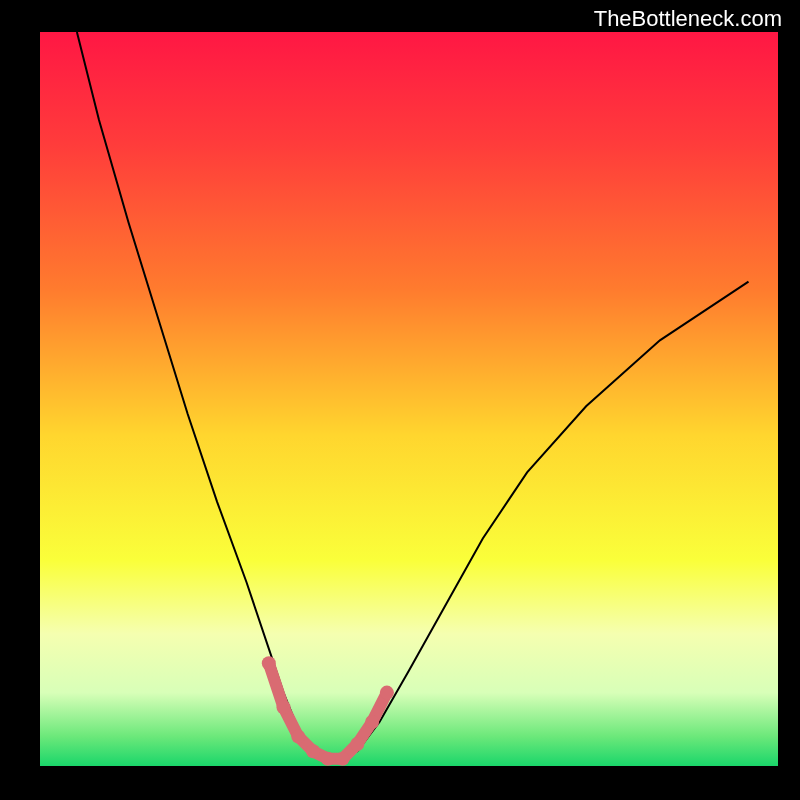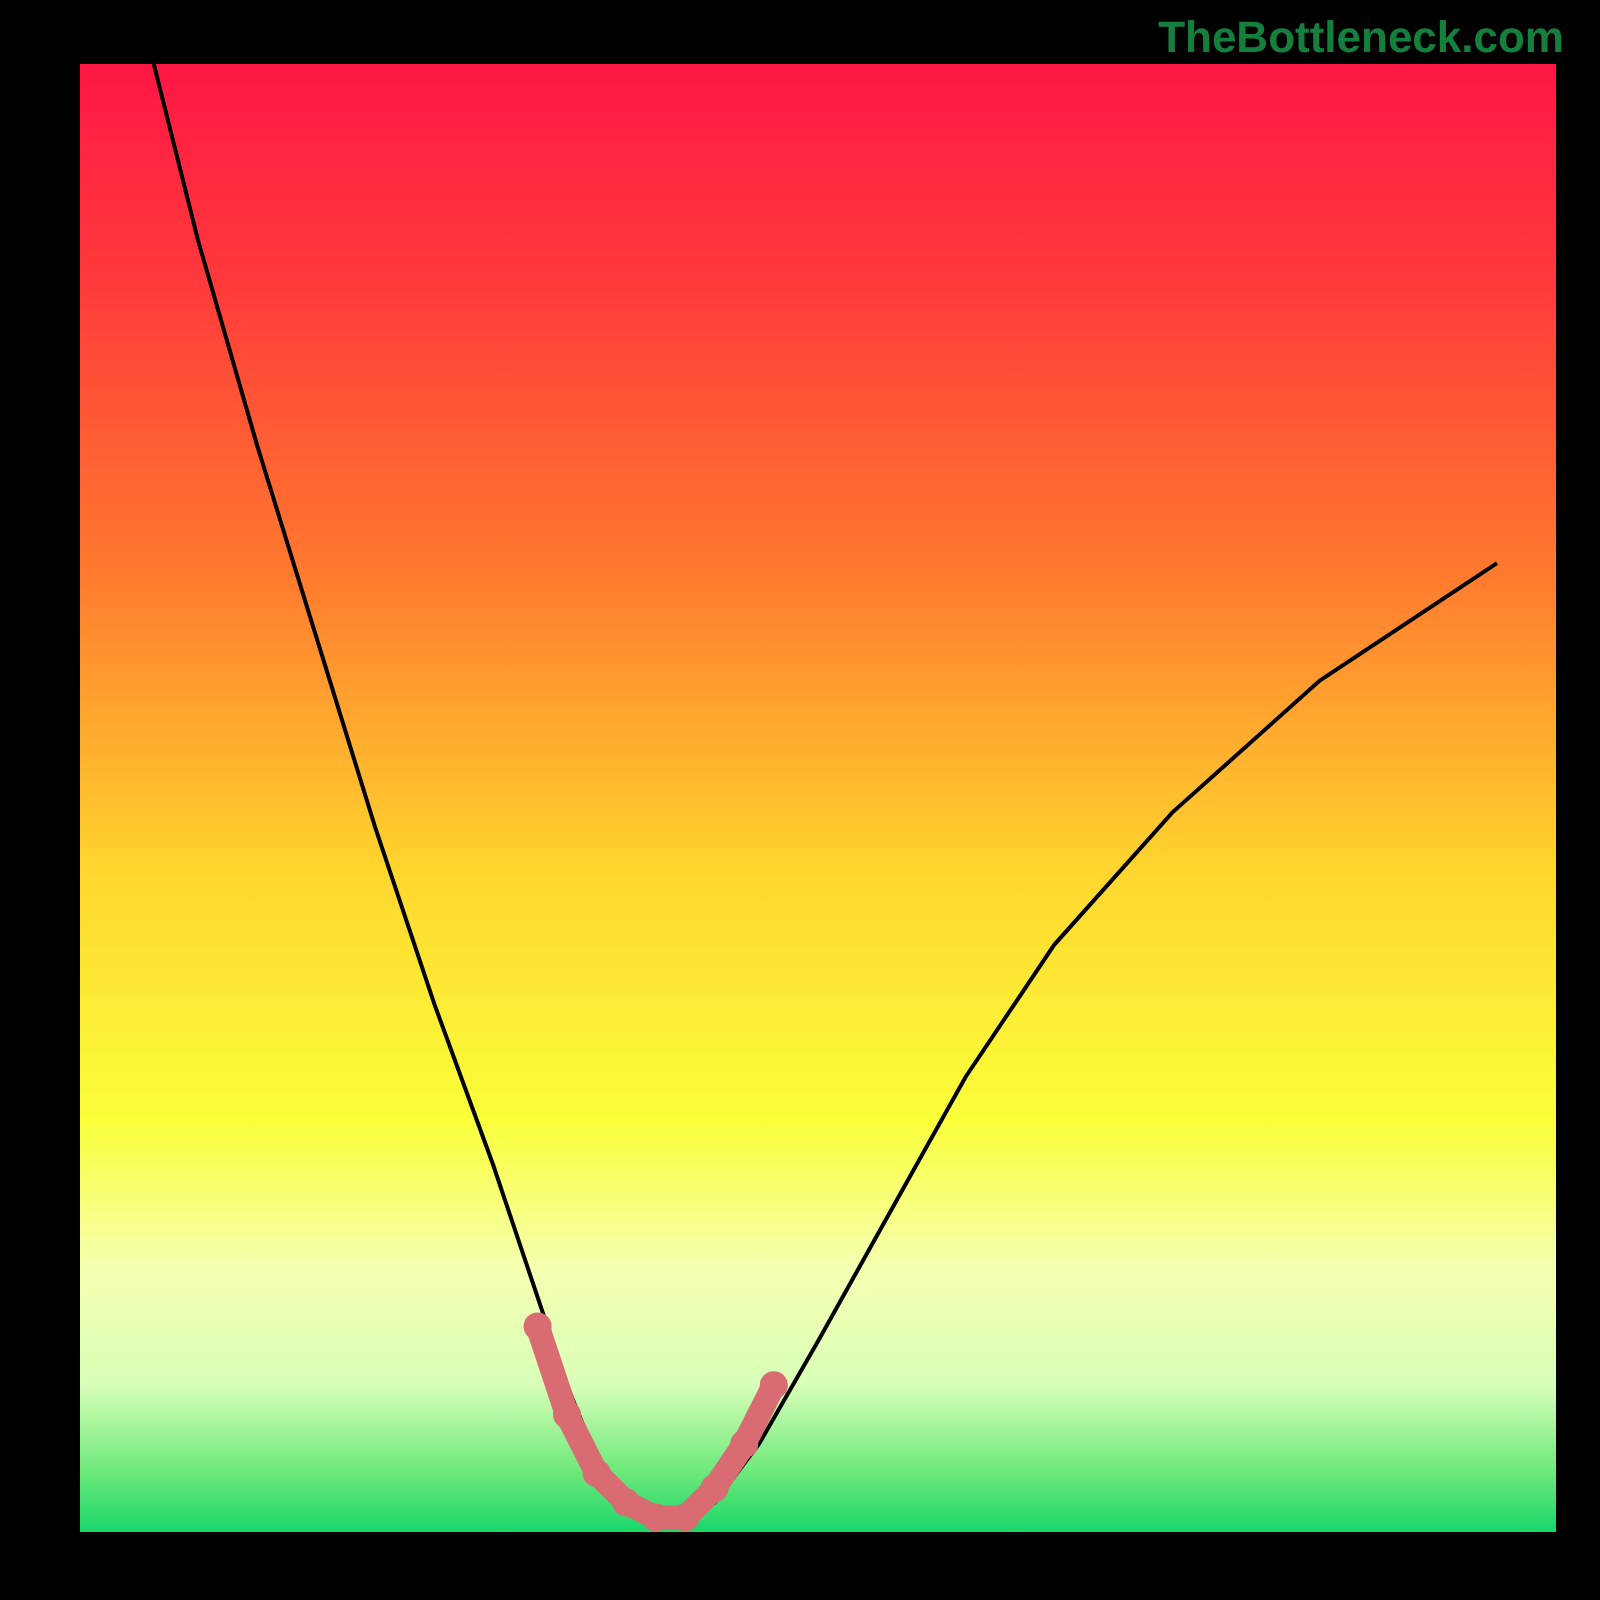--- a/index.html
+++ b/index.html
@@ -15,23 +15,23 @@
   position: absolute;
   top: 0;
   left: 0;
   width: 800px;
   height: 800px;
 }
 .watermark {
   position: absolute;
   top: 6px;
   right: 18px;
-  color: #15803d;
+  color: #ffffff;
   font-size: 22px;
-  font-weight: bold;
+  font-weight: normal;
   z-index: 10;
 }
 svg {
   display: block;
 }
 </style>
 </head>
 <body>
 
 <div class="chart-container">

